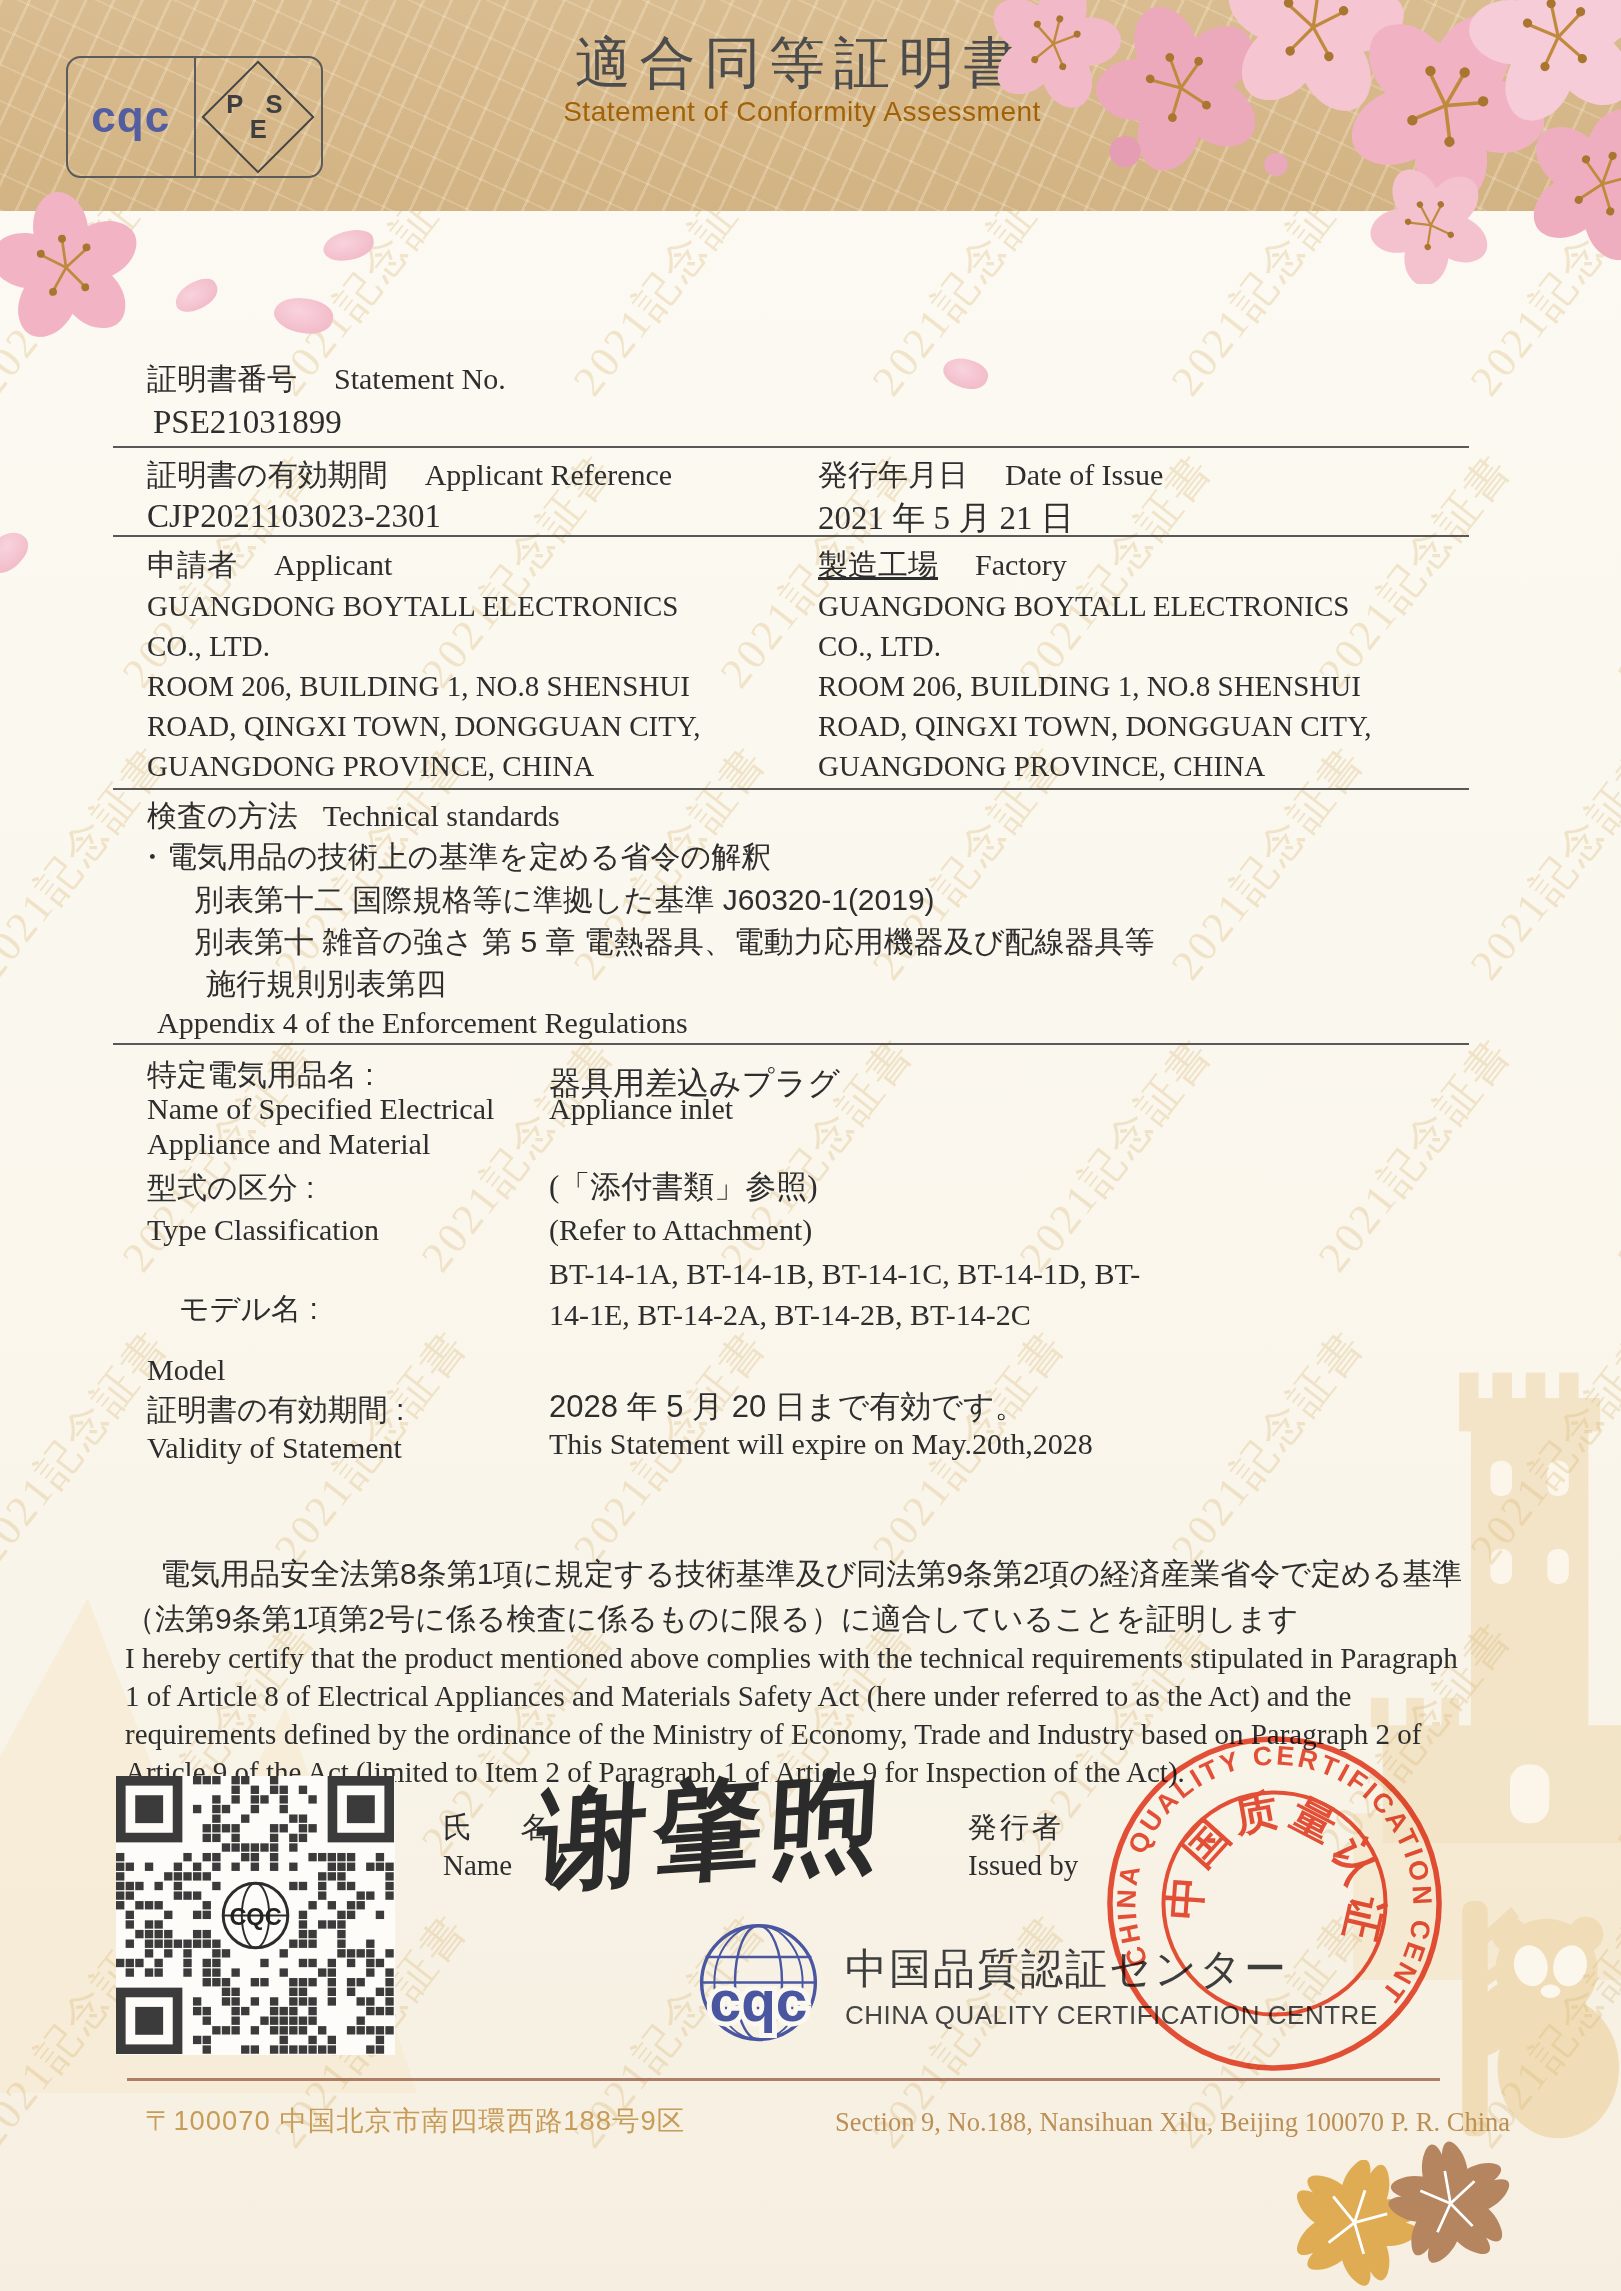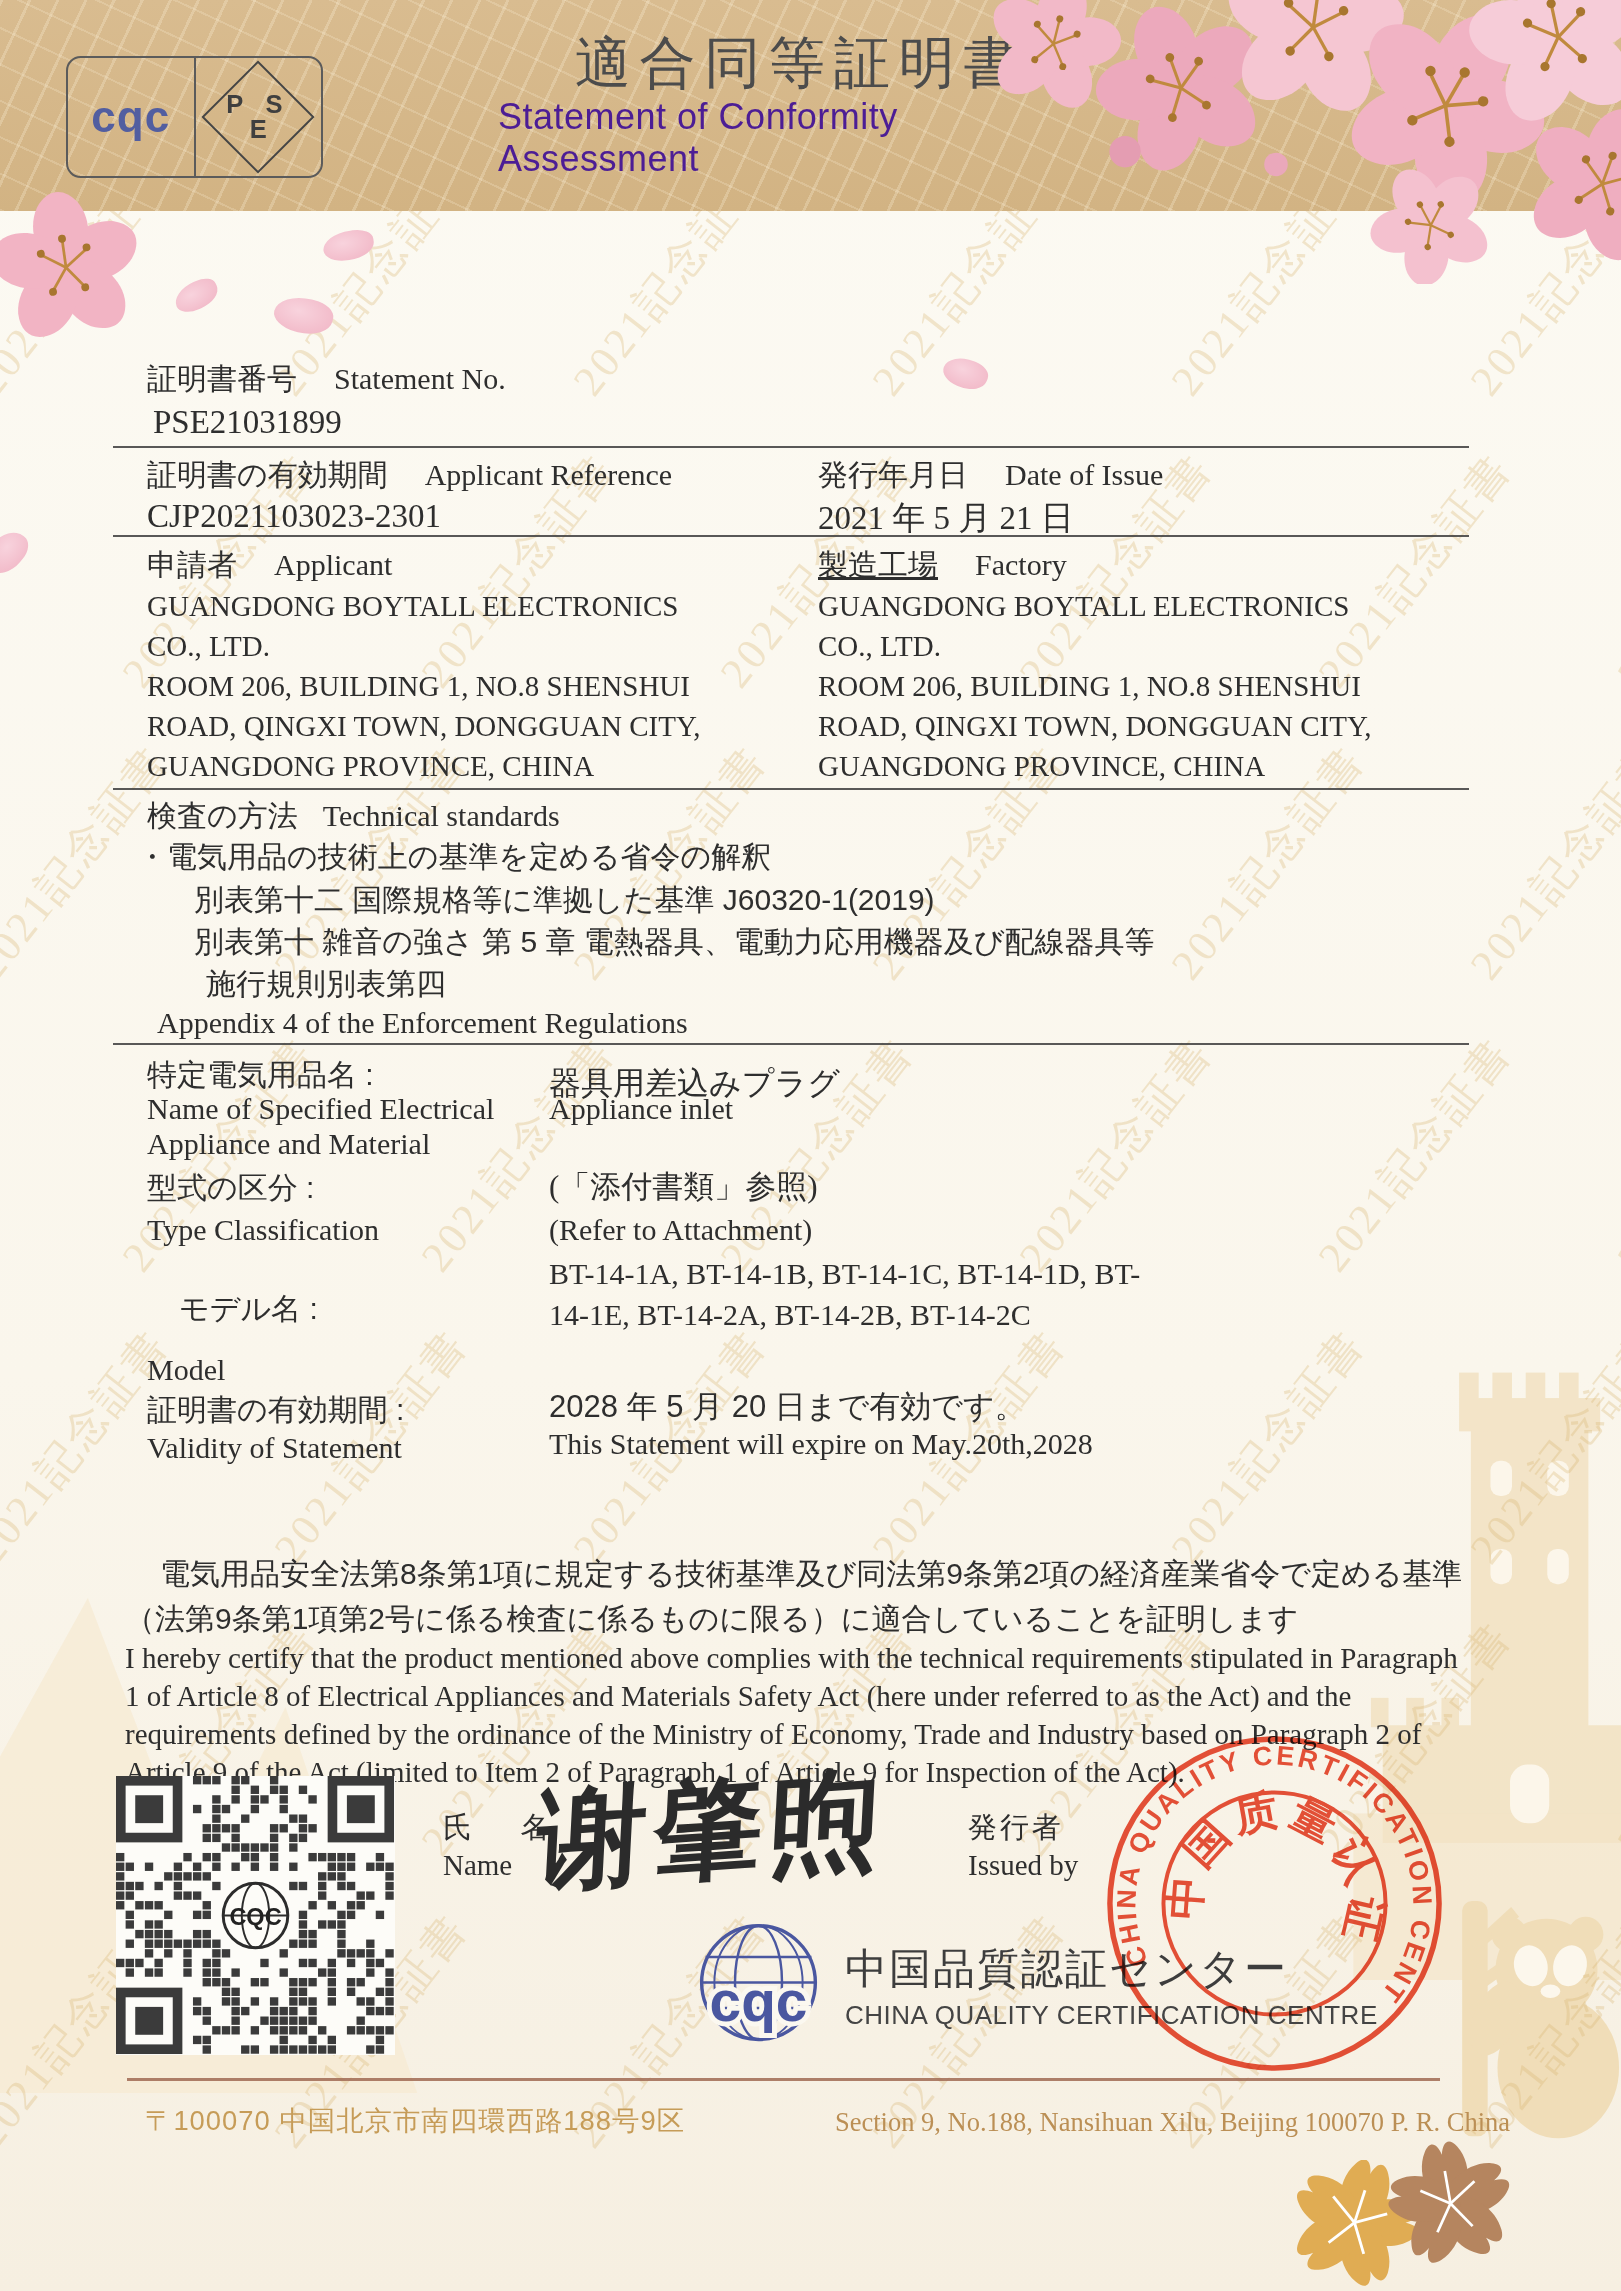--- a/index.html
+++ b/index.html
@@ -34,22 +34,22 @@
   .logo-cell + .logo-cell{border-left:2.5px solid #5b5b5b;}
   .cqc-mark{font-family:"Liberation Sans",sans-serif;font-weight:bold;font-size:44px;
     color:var(--logo-blue);letter-spacing:1px;}
   .pse-diamond{width:76px;height:76px;border:2.5px solid #454545;transform:rotate(45deg);}
   .pse-letters{position:absolute;inset:0;display:flex;flex-direction:column;align-items:center;
     justify-content:center;font-family:"Liberation Sans",sans-serif;font-weight:bold;
     color:#3f3f3f;line-height:25.5px;font-size:25.5px;}
   .pse-row{letter-spacing:7.8px;}
   .doc-title{left:537px;top:25.5px;width:529px;text-align:center;font-size:56px;
     letter-spacing:8.8px;color:#4c4c4c;font-weight:500;}
-  .doc-subtitle{left:498px;top:96px;width:608px;font-size:36px;
-    color:#4c1d95;font-family:"Liberation Sans",sans-serif;letter-spacing:0.5px;}
+  .doc-subtitle{left:498px;top:96px;width:608px;text-align:center;font-size:28px;
+    color:#a16207;font-family:"Liberation Sans",sans-serif;letter-spacing:0.5px;}
   .petal{position:absolute;background:radial-gradient(ellipse at 40% 40%,#f8d3dd,#f0b3c3);
     border-radius:60% 40% 55% 45%;}
   .stamp-svg{mix-blend-mode:multiply;opacity:.95;}
   .sig{font-size:110px;font-weight:600;color:#2b2b2b;letter-spacing:5.9px;
     transform:rotate(-4deg) skewX(-7deg);font-family:"Liberation Sans",sans-serif;}
   .org-jp{font-size:42px;color:#3d3d3d;letter-spacing:2px;}
   .org-en{font-size:26px;color:#444;letter-spacing:0.5px;font-weight:500;}
   .foot-line{left:127px;top:2078px;width:1313px;height:2.9px;background:#a06a52;opacity:.85;}
   .foot-cn{left:145px;top:2103px;font-size:27.4px;color:var(--gold);letter-spacing:1px;}
   .foot-en{left:835px;top:2107px;font-size:26.5px;color:#bb8f55;}

